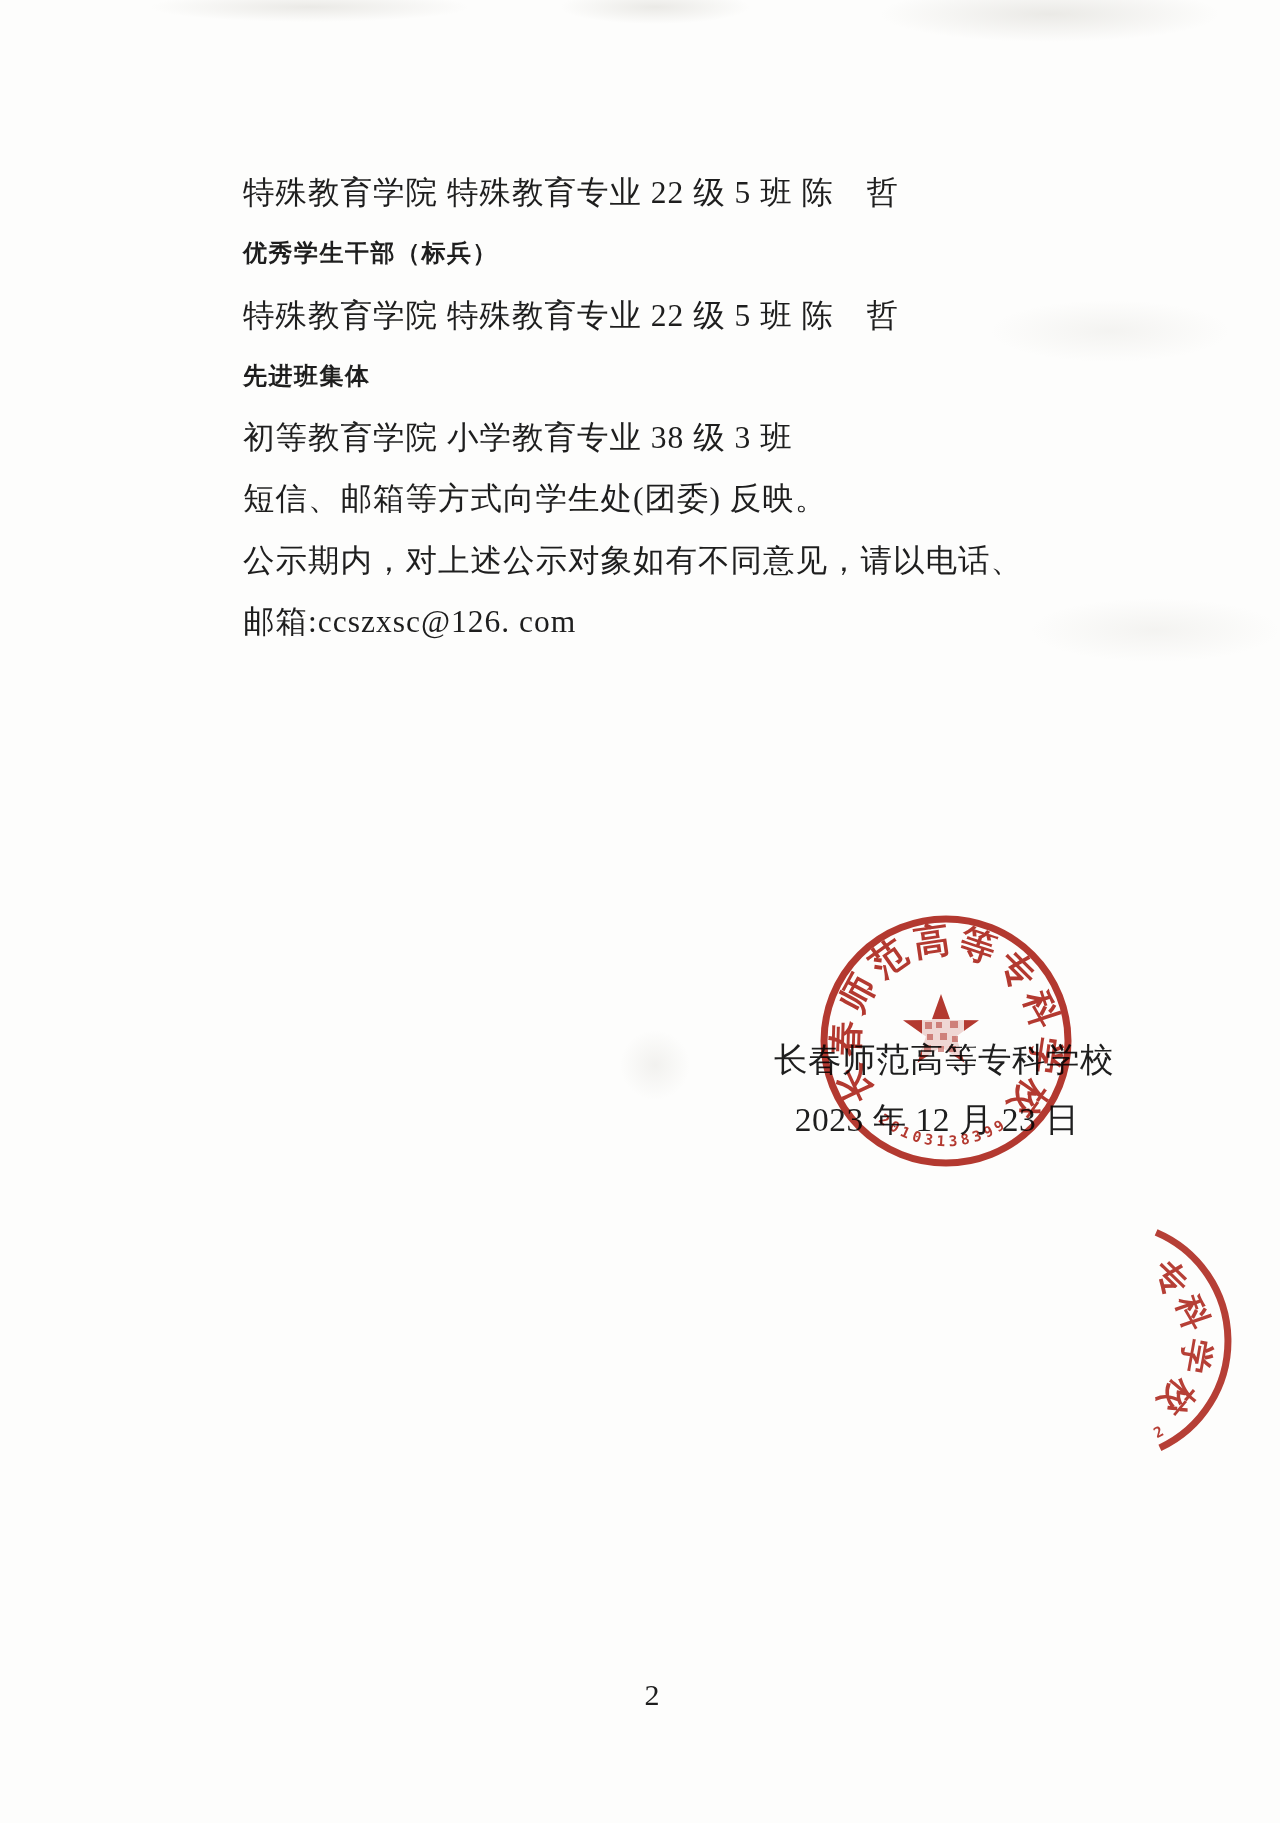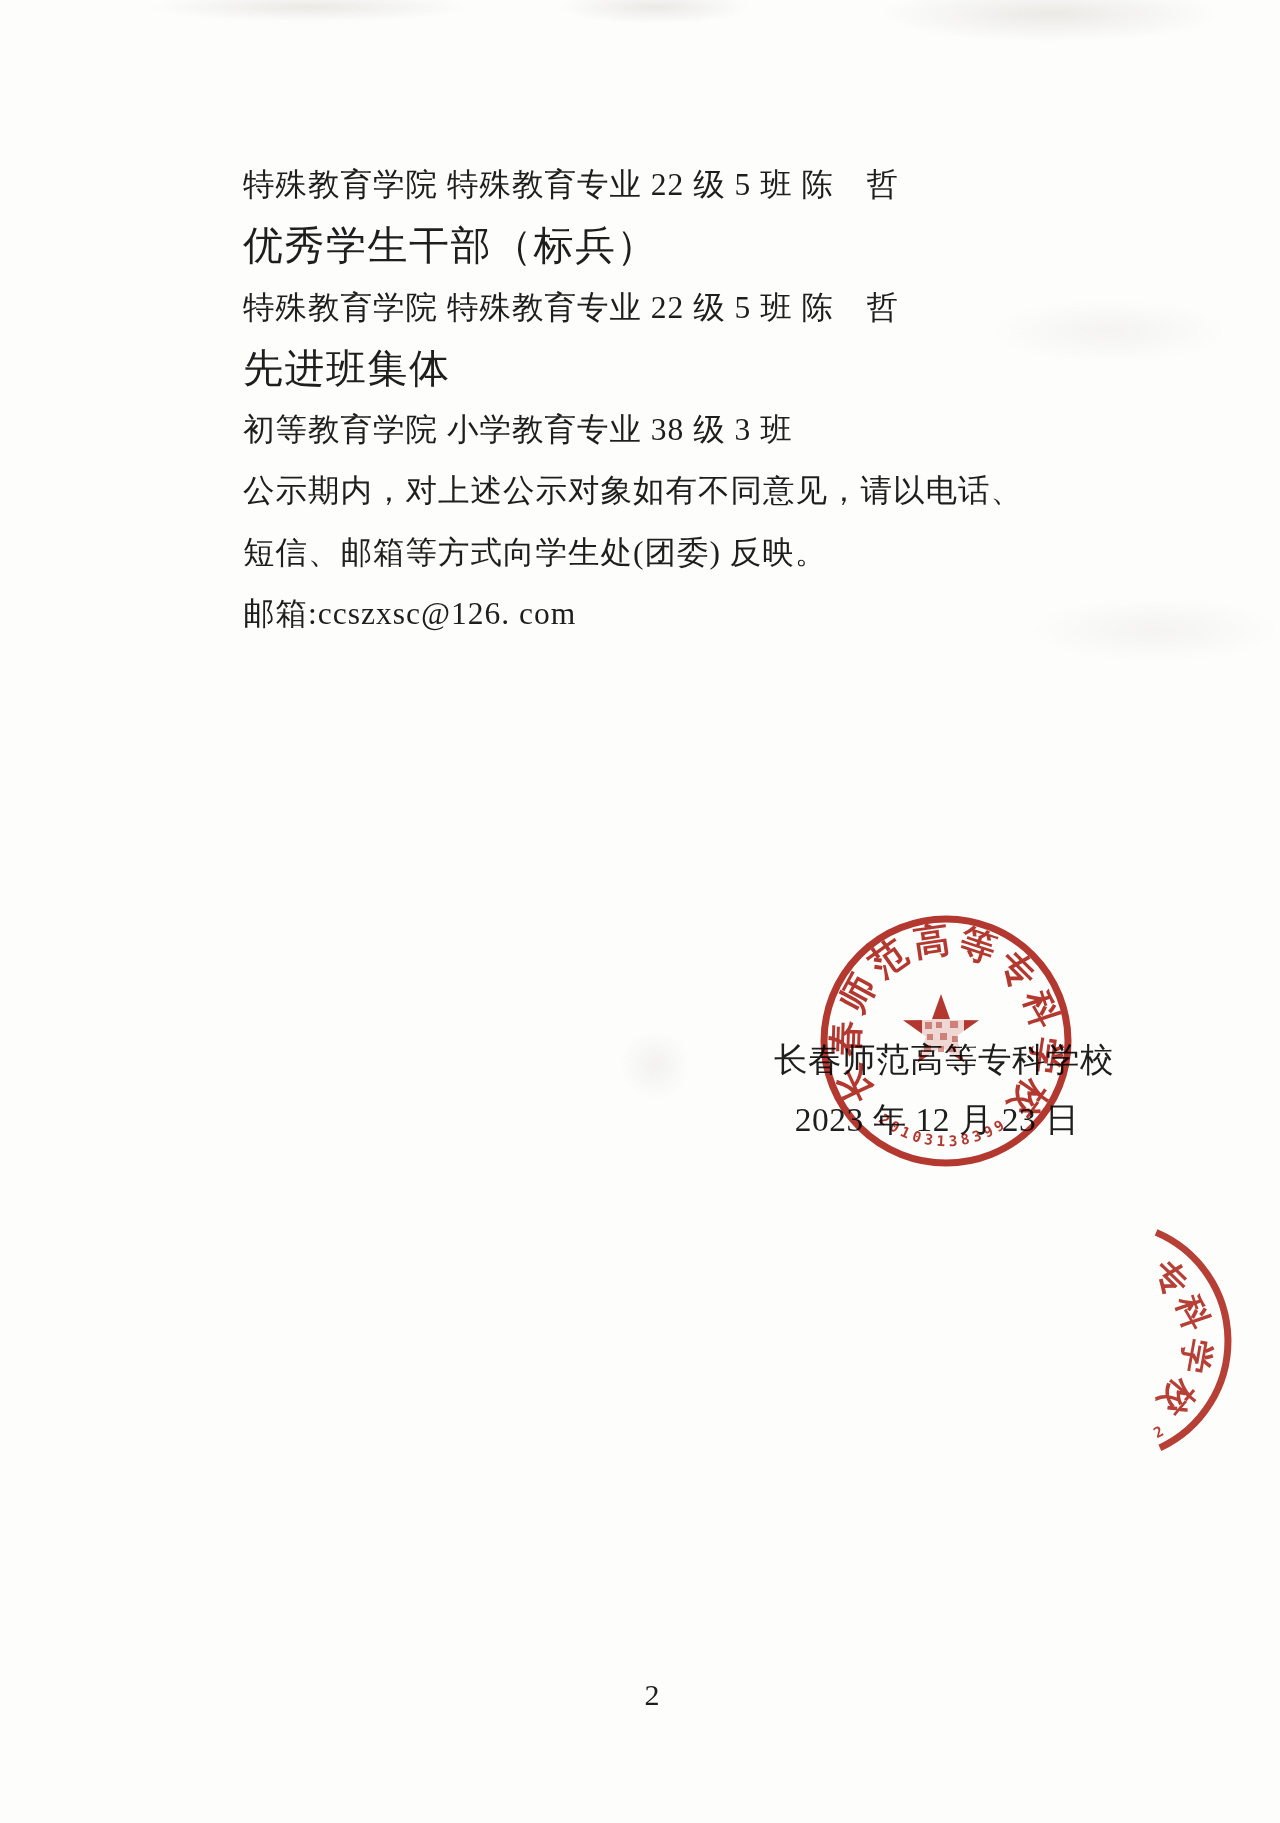--- a/index.html
+++ b/index.html
@@ -9,27 +9,27 @@
     margin:0 auto;
     background:var(--paper,#fdfdfc);
     overflow:hidden;
     font-family:"Liberation Serif","DejaVu Serif",serif;
     color:var(--ink,#1e1e1e);
   }
   
   .smudge{position:absolute;pointer-events:none;
     background:radial-gradient(closest-side,rgba(168,164,152,.22),rgba(168,164,152,0));}
   
-  .body-lines{position:absolute;left:243px;top:154px;width:860px;}
+  .body-lines{position:absolute;left:243px;top:162px;width:860px;}
   .line{
     height:61.3px;line-height:61.3px;
     font-size:31.5px;letter-spacing:1px;
     white-space:nowrap;
   }
-  .line.bold{font-weight:normal;font-size:40px;letter-spacing:1.5px;}
+  .line.bold{font-weight:bold;font-size:24px;letter-spacing:1.5px;}
   
   .sig{
     position:absolute;left:944px;top:1038px;transform:translateX(-50%);
     font-size:33.5px;letter-spacing:.5px;white-space:nowrap;
   }
   .docdate{
     position:absolute;left:937px;top:1098px;transform:translateX(-50%);
     font-size:33.5px;letter-spacing:.5px;white-space:nowrap;
   }
   .pagenum{
@@ -64,22 +64,22 @@
   <div class="smudge" style="left:990px;top:300px;width:240px;height:62px;opacity:.5;"></div>
   <div class="smudge" style="left:1030px;top:598px;width:250px;height:64px;opacity:.5;"></div>
   <div class="smudge" style="left:620px;top:1030px;width:70px;height:70px;opacity:.6;"></div>
 
   <div class="body-lines">
       <div class="line">特殊教育学院 特殊教育专业 22 级 5 班 陈　哲</div>
       <div class="line bold">优秀学生干部（标兵）</div>
       <div class="line">特殊教育学院 特殊教育专业 22 级 5 班 陈　哲</div>
       <div class="line bold">先进班集体</div>
       <div class="line">初等教育学院 小学教育专业 38 级 3 班</div>
+      <div class="line">短信、邮箱等方式向学生处(团委) 反映。</div>
       <div class="line">公示期内，对上述公示对象如有不同意见，请以电话、</div>
-      <div class="line">短信、邮箱等方式向学生处(团委) 反映。</div>
       <div class="line">邮箱:ccszxsc@126. com</div>
     </div>
 
   <div class="sig">长春师范高等专科学校</div>
   <div class="docdate">2023 年 12 月 23 日</div>
 
   <svg id="seal-main" class="seal-svg" width="300" height="300" viewBox="-150 -150 300 300" xmlns="http://www.w3.org/2000/svg">
     <circle class="seal-ring" r="122"></circle>
     <g transform="translate(-5,-9) scale(1,0.95)">
       <polygon class="seal-star" points="0,-40 9.3,-12.7 38,-12.3 15.1,4.8 23.5,32.4 0,15.8 -23.5,32.4 -15.1,4.8 -38,-12.3 -9.3,-12.7"></polygon>

